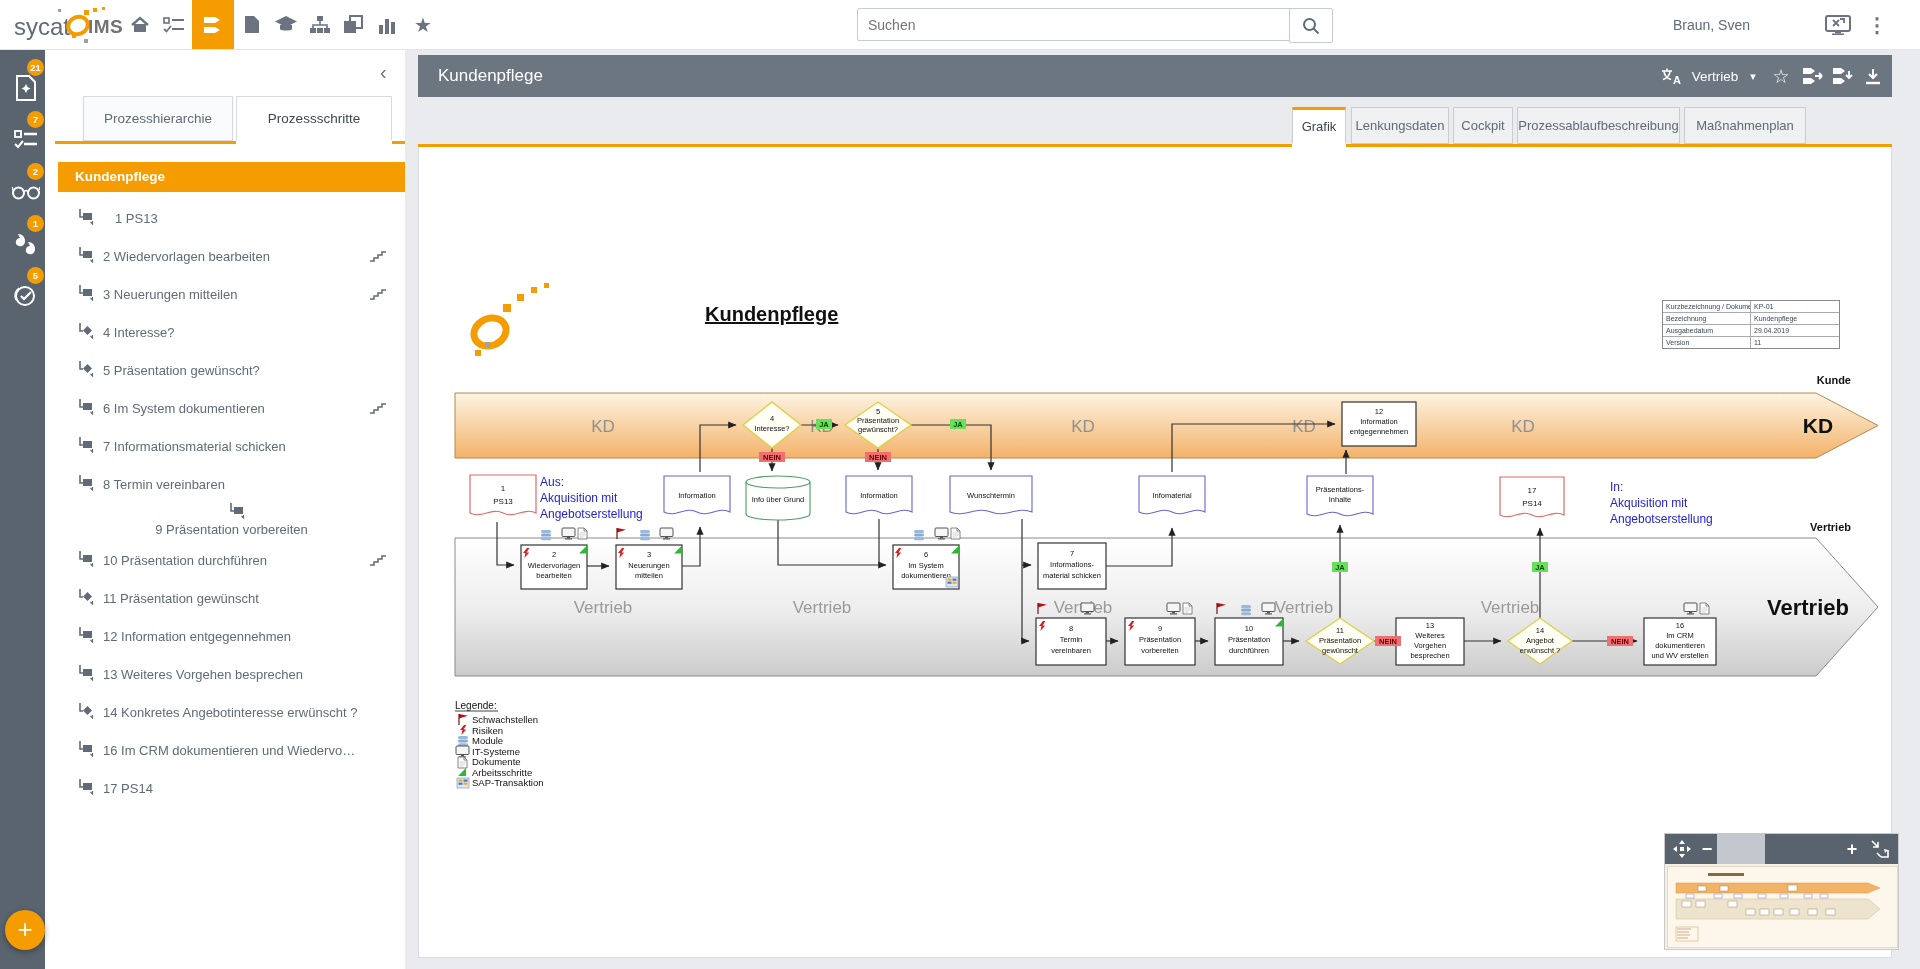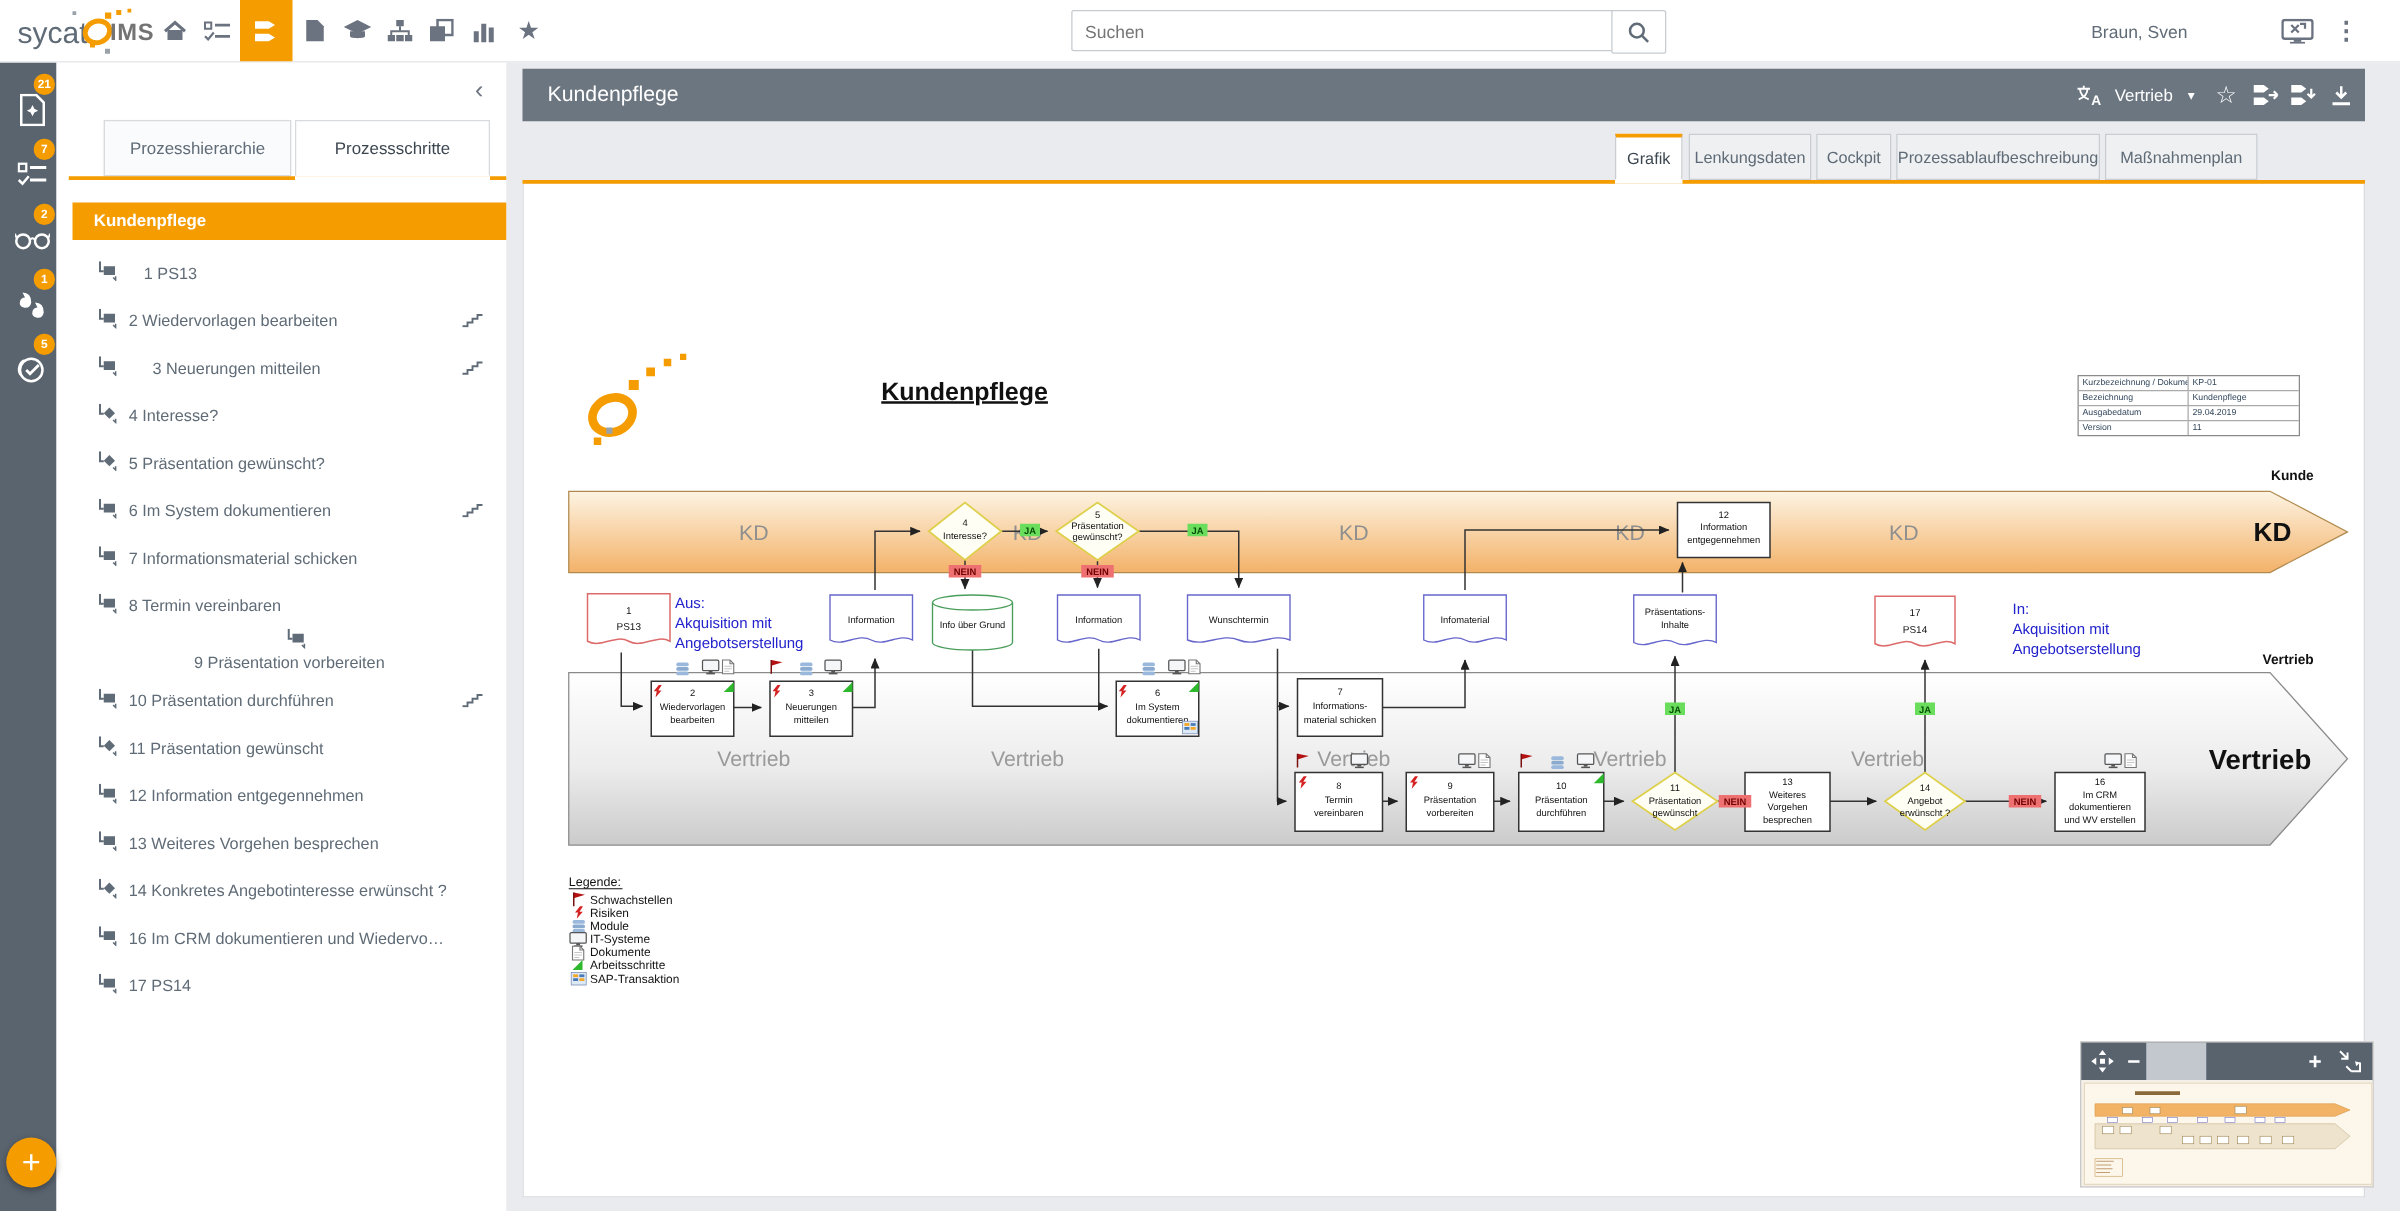--- a/index.html
+++ b/index.html
@@ -233,21 +233,21 @@
       <span class="ic"><svg width="18" height="16">
           <path d="M3,0 v8 h3" stroke="#5f6b76" stroke-width="1.6" fill="none"></path>
           <rect x="6" y="4" width="9" height="7" fill="#5f6b76"></rect>
           <path d="M15.5,12 v3 l-2,-2" stroke="#5f6b76" stroke-width="1.2" fill="none"></path>
         </svg></span>
       <span class="lbl">2 Wiedervorlagen bearbeiten</span>
       <span class="stairs"><svg width="18" height="12">
           <path d="M1,11 h4 v-3 h4 v-3 h4 v-3 h4" stroke="#5f6b76" stroke-width="1.5" fill="none"></path>
         </svg></span>
     </div>
-    <div class="pitem" style="top: 226px; gap: 19px;">
+    <div class="pitem" style="top: 226px;">
       <span class="ic"><svg width="18" height="16">
           <path d="M3,0 v8 h3" stroke="#5f6b76" stroke-width="1.6" fill="none"></path>
           <rect x="6" y="4" width="9" height="7" fill="#5f6b76"></rect>
           <path d="M15.5,12 v3 l-2,-2" stroke="#5f6b76" stroke-width="1.2" fill="none"></path>
         </svg></span>
       <span class="lbl">3 Neuerungen mitteilen</span>
       <span class="stairs"><svg width="18" height="12">
           <path d="M1,11 h4 v-3 h4 v-3 h4 v-3 h4" stroke="#5f6b76" stroke-width="1.5" fill="none"></path>
         </svg></span>
     </div>

